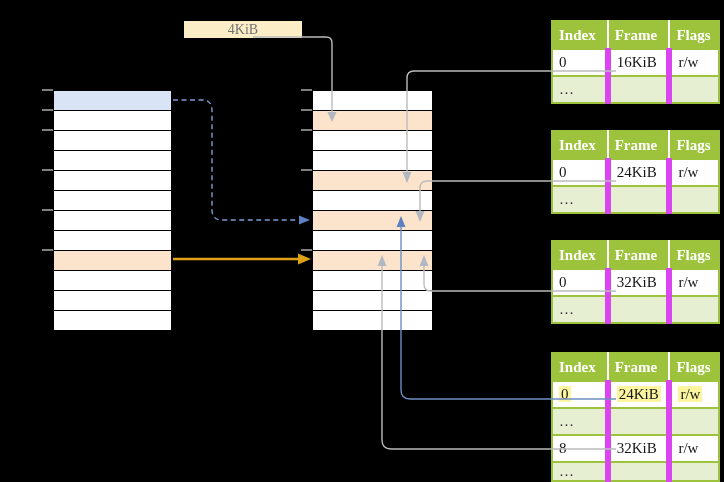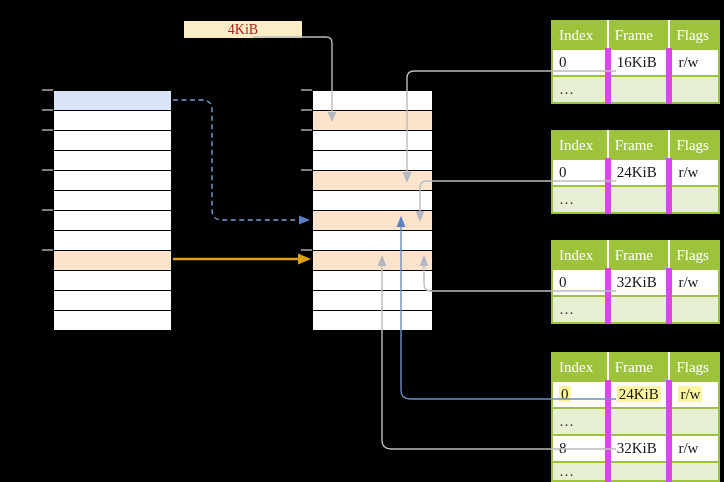--- a/index.html
+++ b/index.html
@@ -4,21 +4,21 @@
 <style>
   html,body { margin:0; padding:0; background:#000; }
   .canvas {
     position:relative; width:724px; height:482px; background:#000000;
     overflow:hidden; font-family:"Liberation Serif", serif;
   }
 
   
   .label-box {
     position:absolute; left:184px; top:21px; width:118px; height:17px;
-    background:#FBEDC5; color:#b91c1c; font-size:14px; line-height:17px;
+    background:#FBEDC5; color:#737373; font-size:14px; line-height:17px;
     text-align:center;
   }
 
   
   .memcol {
     position:absolute; top:90px; border:1px solid #000; background:#fff;
   }
   #left-col   { left:53px;  width:117px; }
   #middle-col { left:312px; width:119px; }
   .memrow { height:19px; border-bottom:1px solid #000; }
@@ -31,21 +31,21 @@
 
   
   .pt-wrap { position:absolute; left:551px; width:169px; }
   #pt-0 { top:20px; } #pt-1 { top:130px; } #pt-2 { top:240px; } #pt-3 { top:352px; }
   table.page-table {
     border-collapse:collapse; table-layout:fixed; width:169px;
     border:2px solid #9DC33C;
   }
   .page-table col.c0 { width:55px; } .page-table col.c1 { width:61px; } .page-table col.c2 { width:49px; }
   .page-table th {
-    background:#9DC33C; color:#ffffff; font-weight:normal; font-size:15px;
+    background:#9DC33C; color:#ffffff; font-weight:bold; font-size:15px;
     height:26px; text-align:left; padding:0 0 0 6px; border-left:2px solid #fff;
   }
   .page-table th:first-child { border-left:none; }
   .page-table td {
     background:#ffffff; color:#151515; font-size:15px; height:25px;
     padding:0 0 0 6px; border-top:2px solid #9DC33C; border-left:6px solid #d946ef;
     overflow:hidden; white-space:nowrap;
   }
   .page-table td:first-child { border-left:none; }
   .page-table tr.ellipsis td { background:#E7EFD2; color:#333; }

